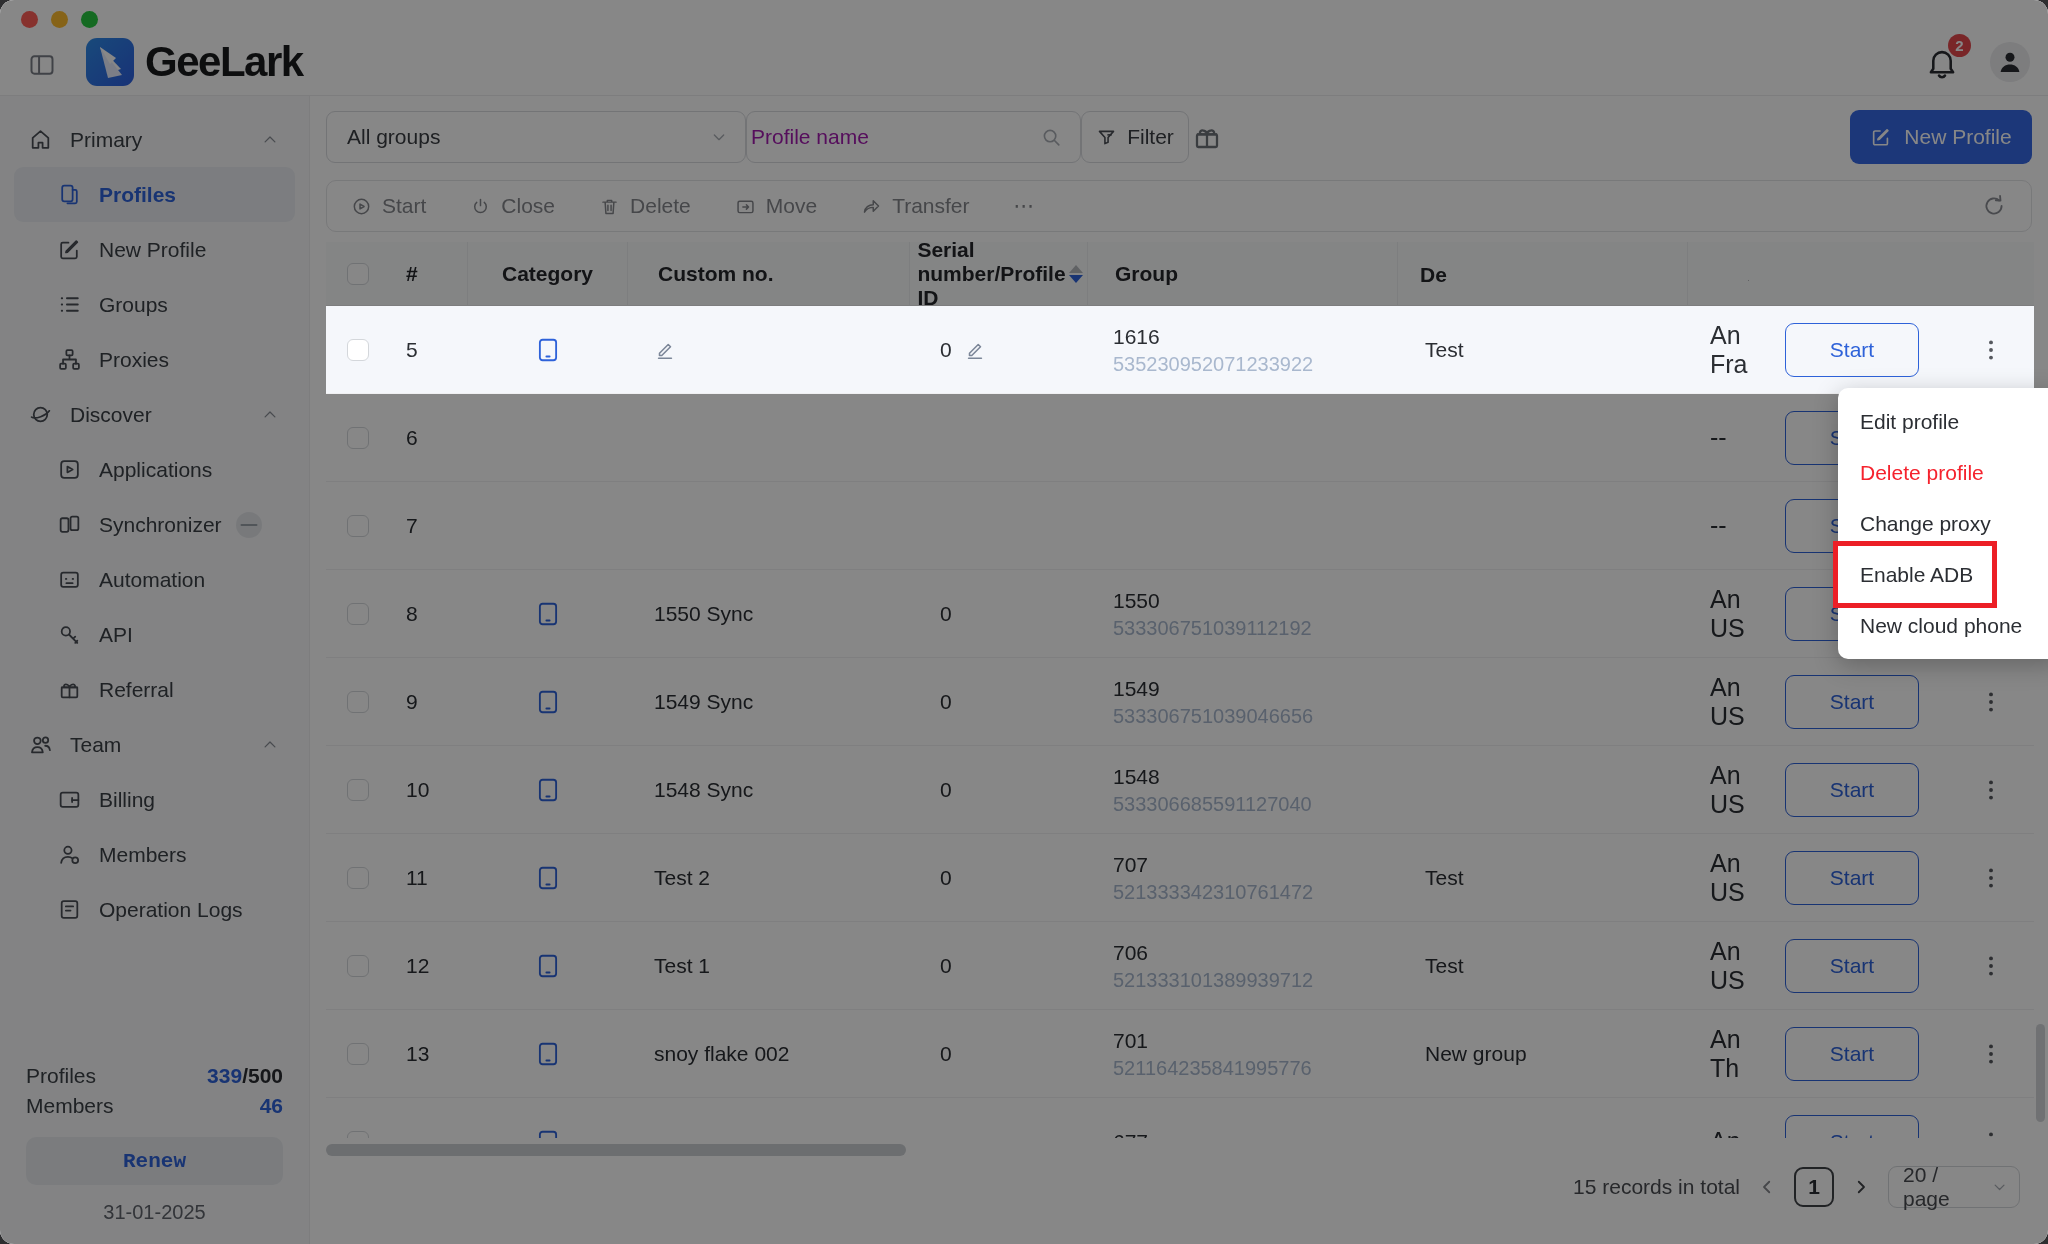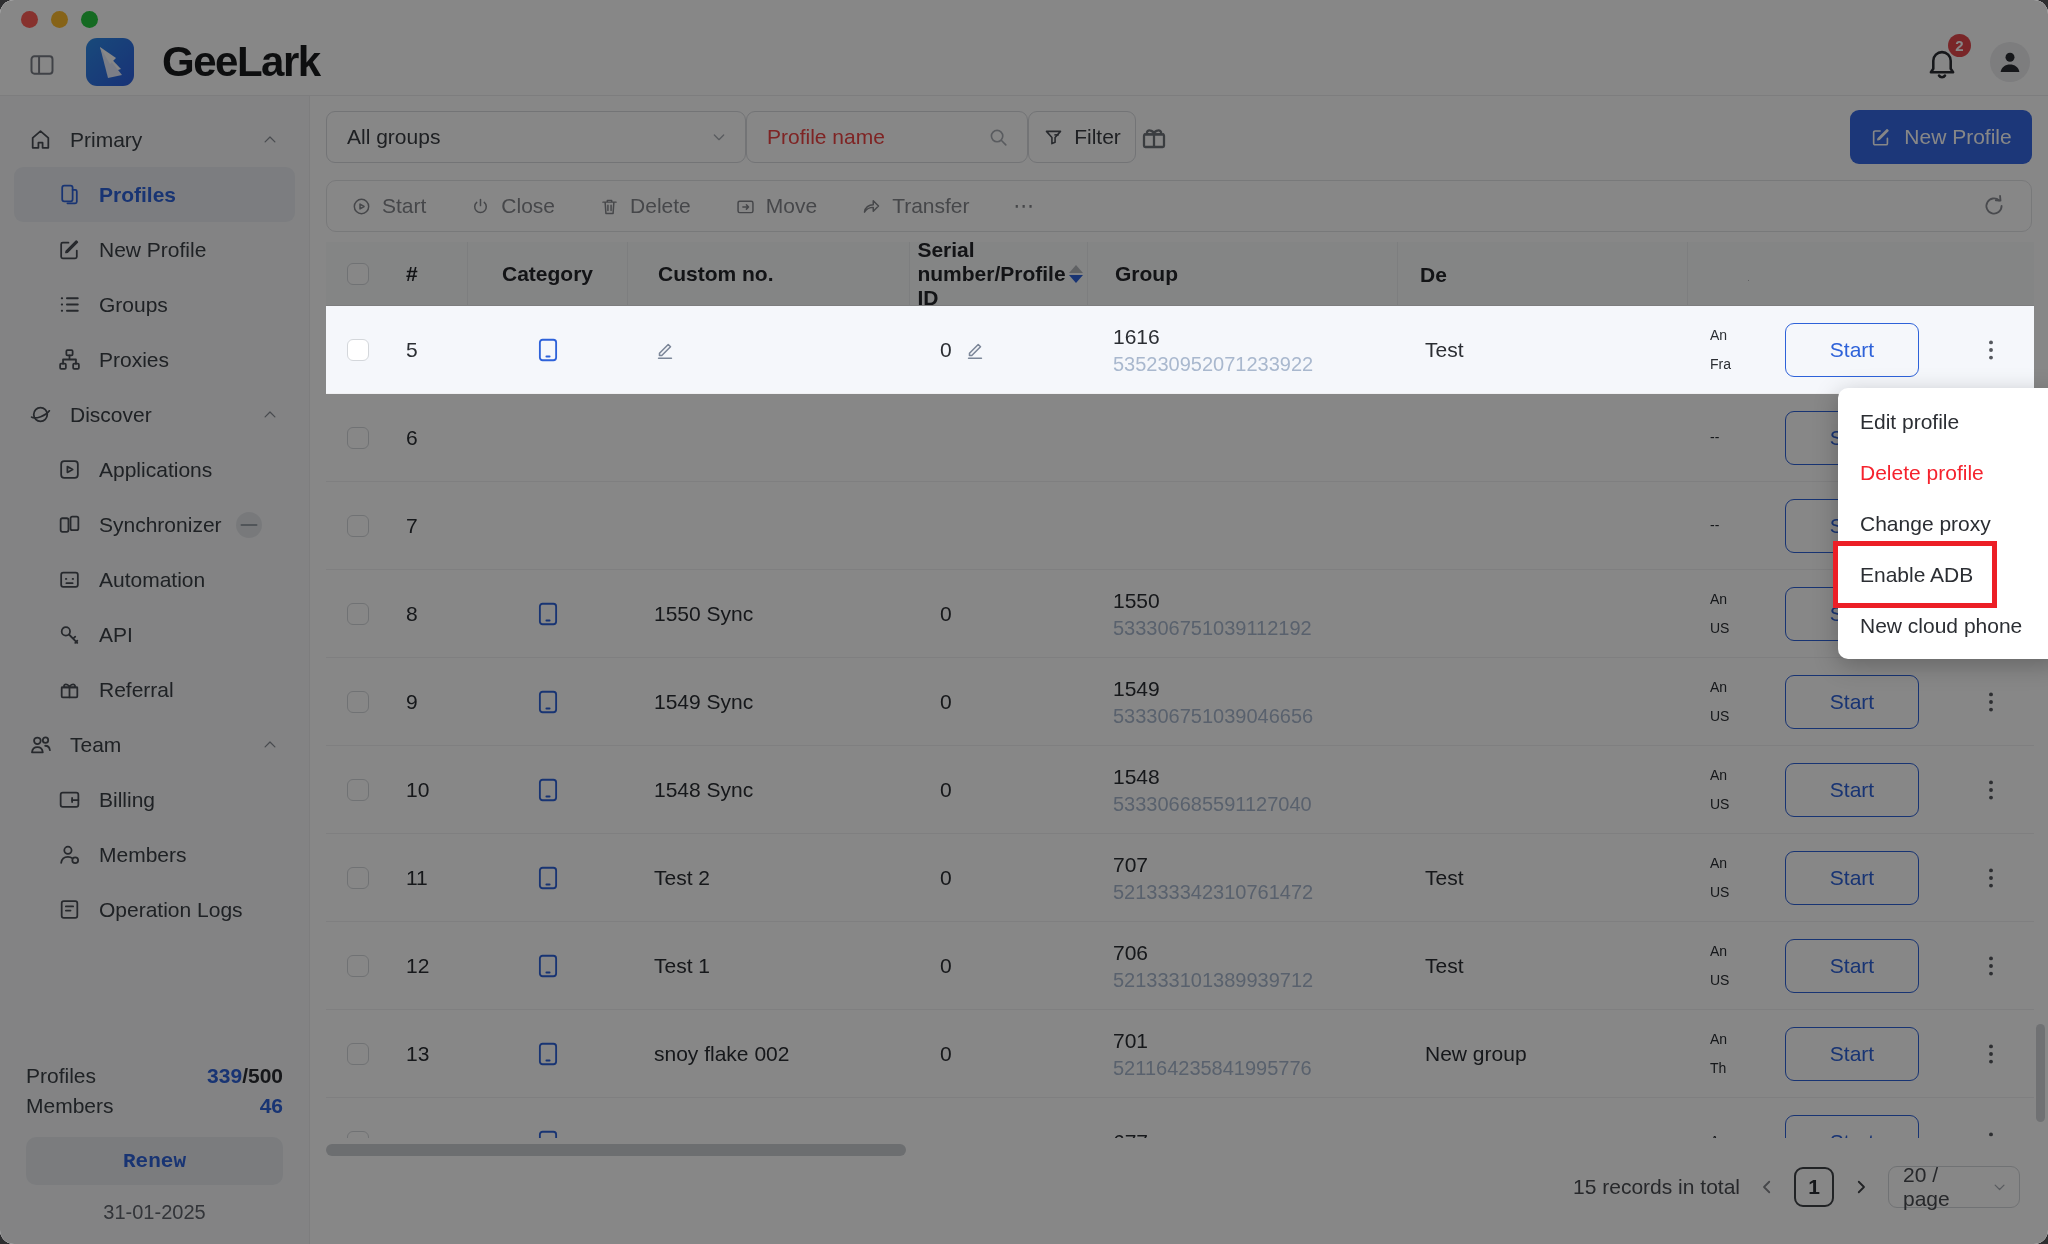--- a/index.html
+++ b/index.html
@@ -6,21 +6,21 @@
     font-family:"Liberation Sans","DejaVu Sans",sans-serif;-webkit-font-smoothing:antialiased;}
   *{box-sizing:border-box;}
   .window{position:absolute;inset:0;background:#fff;border-radius:14px;overflow:hidden;}
 
   
   .topbar{position:absolute;left:0;top:0;right:0;height:96px;background:#fff;border-bottom:1px solid #ececee;}
   .traffic-lights{position:absolute;left:21px;top:11px;display:flex;gap:13px;}
   .tl{width:17px;height:17px;border-radius:50%;}
   .tl.red{background:#ff5f57;} .tl.yellow{background:#febc2e;} .tl.green{background:#28c840;}
   .collapse-btn{position:absolute;left:25px;top:48px;width:34px;height:34px;color:#7a7e86;background:none;border:none;padding:3px;}
-  .logo{position:absolute;left:86px;top:38px;display:flex;align-items:center;gap:28px;}
+  .logo{position:absolute;left:86px;top:38px;display:flex;align-items:center;gap:11px;}
   .logo-mark{width:48px;height:48px;border-radius:11px;background:linear-gradient(135deg,#2f8be8,#2f5fe0);display:flex;align-items:center;justify-content:center;}
   .logo-text{font-size:42px;font-weight:800;color:#1a1b1e;letter-spacing:-1.5px;}
   .top-right{position:absolute;right:18px;top:42px;display:flex;align-items:center;gap:28px;}
   .bell-btn{position:relative;width:40px;height:40px;color:#2b2d31;background:none;border:none;padding:2px;}
   .badge{position:absolute;top:-8px;right:-9px;min-width:23px;height:23px;border-radius:12px;background:var(--badge-red);
     color:#fff;font-size:15px;font-weight:700;display:flex;align-items:center;justify-content:center;padding:0 4px;}
   .avatar{width:40px;height:40px;border-radius:50%;background:#ececef;border:none;color:#2b2d31;display:flex;align-items:center;justify-content:center;padding:5px;}
 
   
   .sidebar{position:absolute;left:0;top:96px;bottom:0;width:310px;background:#f7f8fa;border-right:1px solid #ececee;}
@@ -42,21 +42,21 @@
     color:var(--accent);font-size:21px;font-weight:700;font-family:Liberation Mono, monospace;}
   .expiry{margin-top:16px;text-align:center;font-size:20px;color:#60646c;}
 
   
   .main{position:absolute;left:310px;top:96px;right:0;bottom:0;background:#fff;}
   .filter-row{padding:14px 16px 0;height:68px;display:flex;align-items:center;}
   .select-box,.search-box,.filter-btn{height:52px;border:1px solid #d9dbdf;border-radius:9px;background:#fff;
     display:flex;align-items:center;font-size:21px;color:#3a3d42;}
   .select-box{width:420px;padding:0 18px 0 20px;}
   .select-box .chevron,.pagesize .chevron{width:16px;height:16px;color:#a9adb4;margin-left:auto;}
-  .search-box{width:282px;padding:0 18px 0 20px;color:#ef4444;}
+  .search-box{width:335px;padding:0 18px 0 4px;color:#a21caf;}
   .search-box .sicon{width:22px;height:22px;margin-left:auto;color:#a9adb4;}
   .filter-btn{width:108px;justify-content:center;gap:10px;}
   .filter-btn .ficon{width:21px;height:21px;color:#4a4e55;}
   .gift-top{width:32px;height:32px;color:#6f737a;margin-left:2px;}
   .new-profile-btn{margin-left:auto;width:182px;height:54px;border:none;border-radius:9px;background:var(--primary-btn);
     color:#fff;font-size:21px;font-family:inherit;display:flex;align-items:center;justify-content:center;gap:12px;}
   .new-profile-btn .icon{width:22px;height:22px;}
 
   .bulk-toolbar{margin:16px 16px 10px;height:52px;border:1px solid #e3e4e7;border-radius:10px;
     display:flex;align-items:center;padding:0 24px;gap:44px;}
@@ -79,21 +79,21 @@
   .c-cat{justify-content:center;}
   .cat-icon{width:26px;height:38px;color:var(--accent);}
   .c-name{padding-left:26px;font-size:21px;color:#2b2e33;gap:10px;}
   .edit-icon{width:22px;height:22px;color:#7b8698;}
   .c-custom{padding-left:30px;font-size:21px;color:#2b2e33;gap:12px;}
   .c-serial{padding-left:25px;flex-direction:column;align-items:flex-start;justify-content:center;gap:3px;}
   .serial-no{font-size:21px;color:#2b2e33;line-height:25px;}
   .profile-id{font-size:20px;color:var(--pid);line-height:24px;}
   .c-group{padding-left:27px;font-size:21px;color:#2b2e33;}
   .c-dev{padding-left:22px;flex-direction:column;align-items:flex-start;justify-content:center;gap:4px;
-    font-size:14px;color:#2b2e33;line-height:25px;white-space:nowrap;}
+    font-size:25px;color:#2b2e33;line-height:25px;white-space:nowrap;}
   .c-action{padding-left:36px;}
   .start-btn{width:134px;height:54px;border:1.5px solid var(--accent);border-radius:9px;background:transparent;
     color:var(--accent);font-size:21px;font-family:inherit;}
   .kebab-btn{margin-left:auto;margin-right:30px;width:26px;height:26px;color:#55585e;background:none;border:none;padding:0;}
   .sort{margin-left:auto;margin-right:22px;display:flex;flex-direction:column;gap:2px;}
   .sort .car{width:0;height:0;border-left:7px solid transparent;border-right:7px solid transparent;}
   .car.up{border-bottom:8px solid #b6b9be;}
   .car.down{border-top:8px solid #b6b9be;}
   .car.down.active{border-top-color:var(--accent);}
   .hdr-gear{margin-left:auto;margin-right:32px;width:24px;height:24px;color:#8a8d93;}

